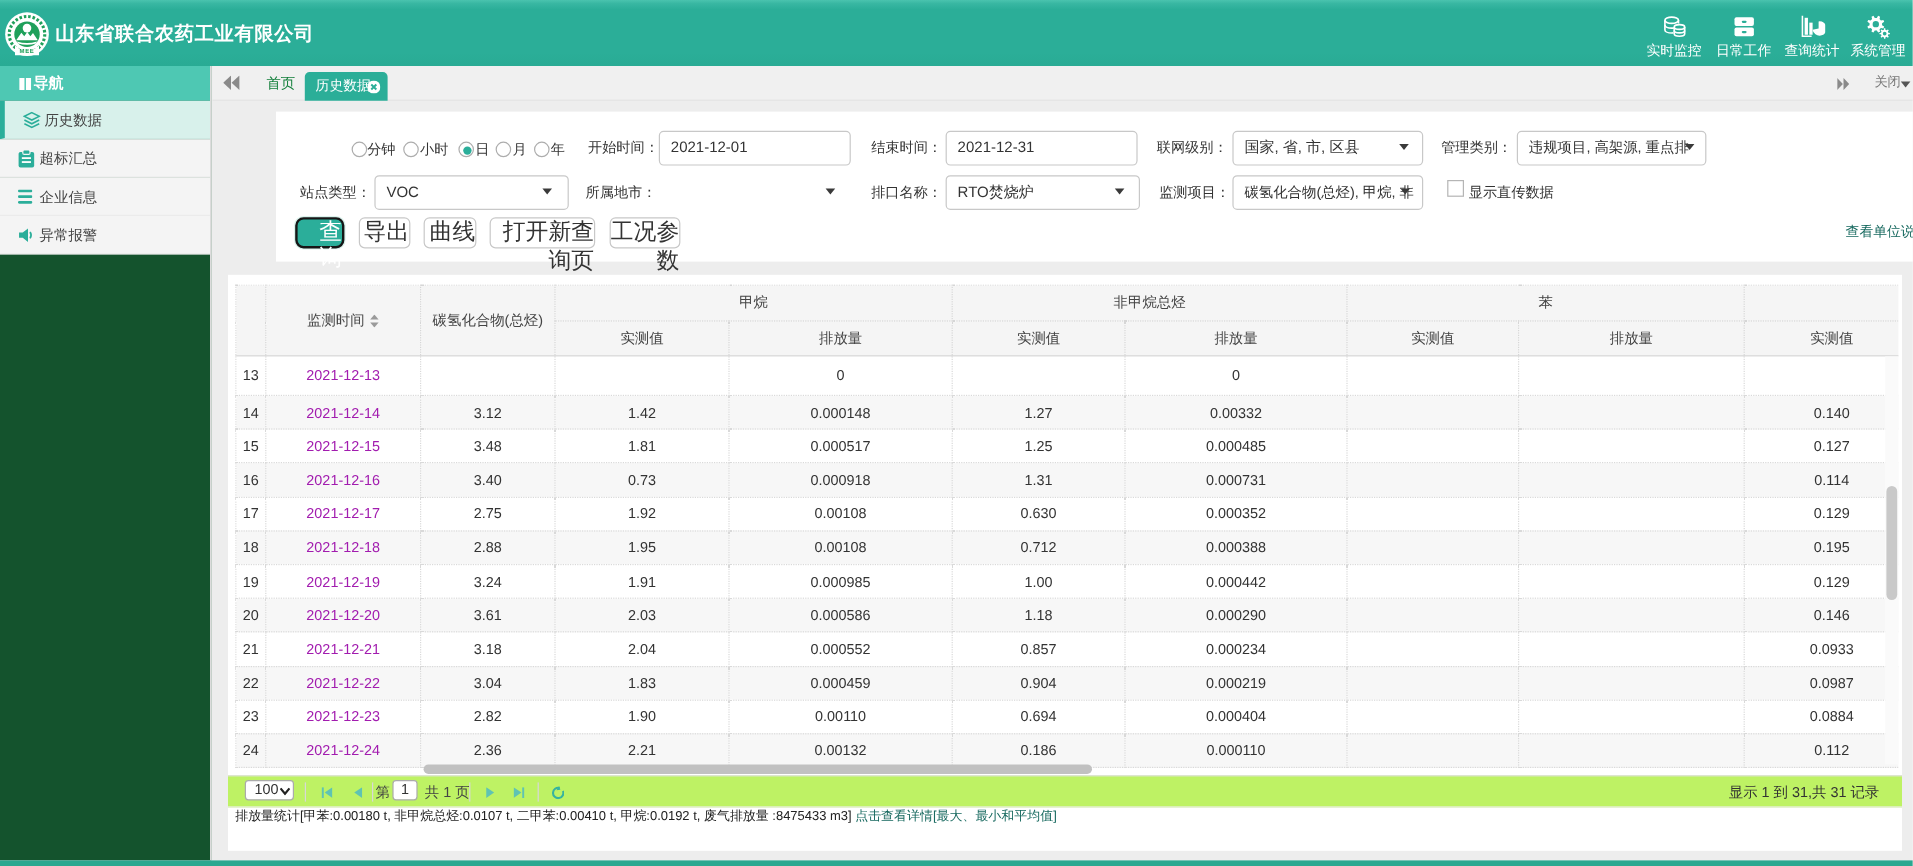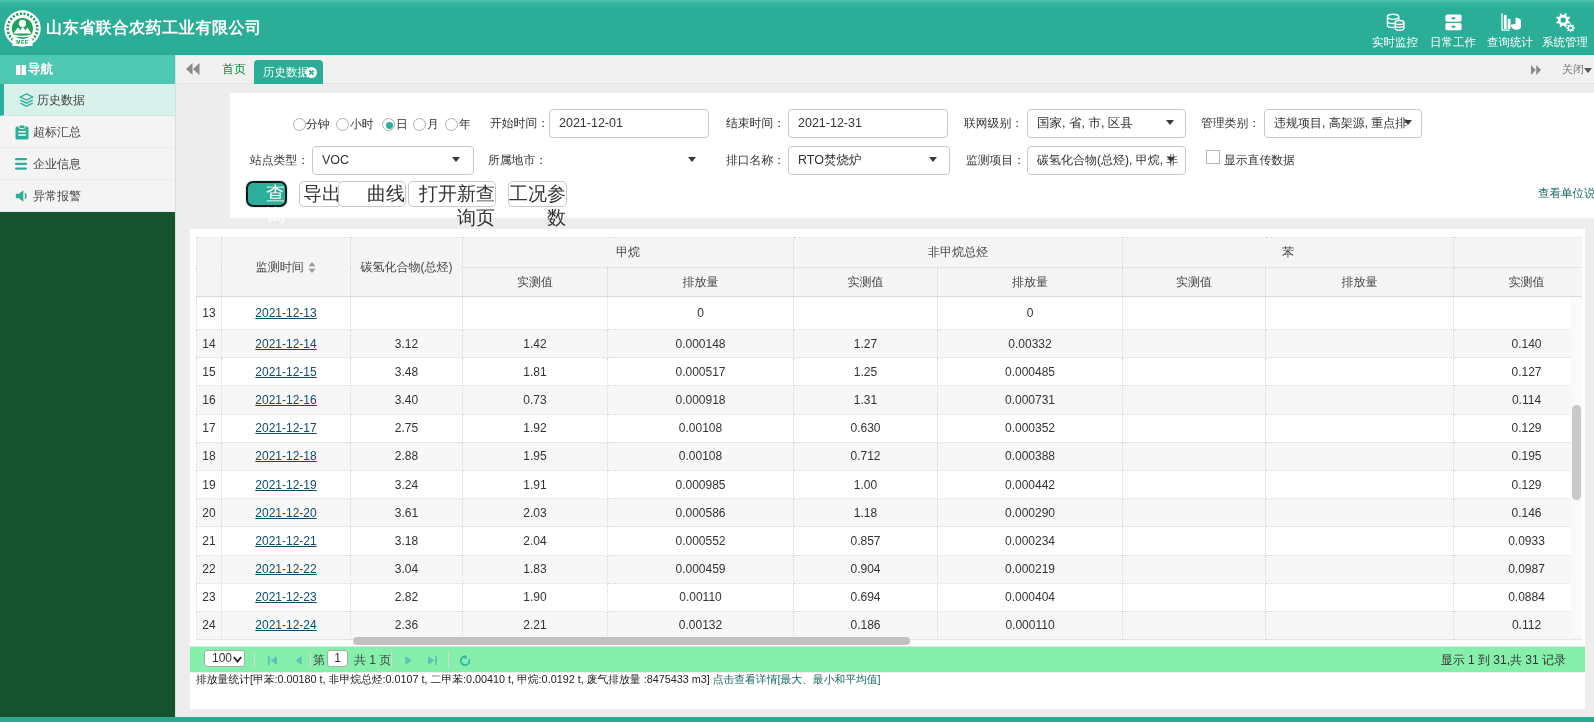--- a/index.html
+++ b/index.html
@@ -45,25 +45,25 @@
 #gridclip { position:absolute; left:6px; top:8px; width:1386px; height:403px; overflow:hidden; }
 #grid { border-collapse:collapse; table-layout:fixed; font-size:12px; color:#333; width:1579px; }
 #grid th { background:#F5F5F5; font-weight:normal; color:#444; border:1px dotted #D6D6D6; font-size:12px; }
 #grid td { border:1px dotted #D9D9D9; text-align:center; }
 #grid thead { border-bottom:1px solid #D9D9D9; }
 #grid tr.gh th { height:30px; }
 #grid tr.sh th { height:29px; }
 #grid tbody tr { height:28.2px; }
 #grid tbody tr.first { height:33px; }
 #grid tbody tr.even td { background:#F7F7F7; }
-#grid td.date { color:#0c4a6e;text-decoration:underline; }
+#grid td.date { color:#a21caf; }
 .sorticon { display:inline-block; vertical-align:middle; margin-left:1px; }
 
 
-#pager { position:absolute; left:0px; top:417px; width:1395px; height:27px; background:#86efac; border-top:1px solid #E2E2E2; border-bottom:1px solid #EFEFEF; }
+#pager { position:absolute; left:0px; top:417px; width:1395px; height:27px; background:#bef264; border-top:1px solid #E2E2E2; border-bottom:1px solid #EFEFEF; }
 .pagersep { position:absolute; top:5px; width:1px; height:16px; background:#D8D8D8; }
 #pager .ptxt { position:absolute; top:0; line-height:27px; font-size:12px; color:#444; }
 #statline { position:absolute; left:6px; top:444px; font-size:10.8px; color:#222; white-space:nowrap; }
 #statline a { color:#17695F; text-decoration:none; }
 
 
 #vsb-track { position:absolute; right:3px; top:68px; width:11px; height:340px; background:#FAFAFA; }
 #vsb-thumb { position:absolute; right:4px; top:176px; width:9px; height:95px; background:#C9C9C9; border-radius:5px; }
 #hsb-thumb { position:absolute; left:163px; top:408px; width:557px; height:8px; background:#C1C1C1; border-radius:4px; }
 
@@ -217,21 +217,21 @@
   <div class="tbox" style="left:558px;top:53px;width:162px">RTO焚烧炉</div>
   <div class="caret" style="left:699px;top:64px"></div>
   <div class="flabel" style="left:736px;top:53px">监测项目：</div>
   <div class="tbox" style="left:797px;top:53px;width:159px;font-size:12px">碳氢化合物(总烃), 甲烷, 非</div>
   <div class="caret" style="left:937px;top:64px"></div>
   <div class="abs" style="left:976px;top:57px;width:14px;height:14px;border:1px solid #B5B5B5;background:#fff"></div>
   <div class="flabel" style="left:994px;top:53px">显示直传数据</div>
 
   <div class="btn primary" style="left:16px;top:88px;width:41px">查询</div>
   <div class="btn" style="left:69px;top:88px;width:43px">导出</div>
-  <div class="btn" style="left:108px;top:88px;width:68px">曲线</div>
+  <div class="btn" style="left:123px;top:88px;width:44px">曲线</div>
   <div class="btn" style="left:178px;top:88px;width:88px">打开新查询页</div>
   <div class="btn" style="left:278px;top:88px;width:59px">工况参数</div>
   <div class="abs" style="left:1308px;top:93px;font-size:11.5px;color:#17695F">查看单位说明</div>
   <svg class="abs" style="left:1381px;top:94px" width="11" height="11" viewBox="0 0 15 15">
       <circle cx="7.5" cy="7.5" r="7.5" fill="#2DBE60"></circle>
       <text x="7.5" y="11.5" font-size="10.5" font-weight="bold" fill="#fff" text-anchor="middle">?</text>
     </svg>
 </div>
 
 <div id="tpanel">

